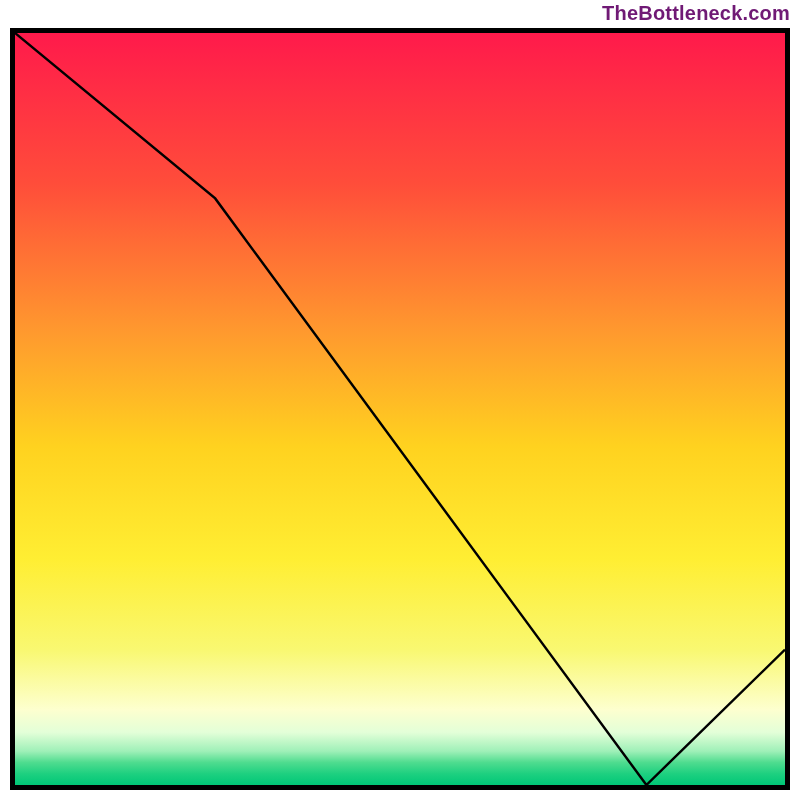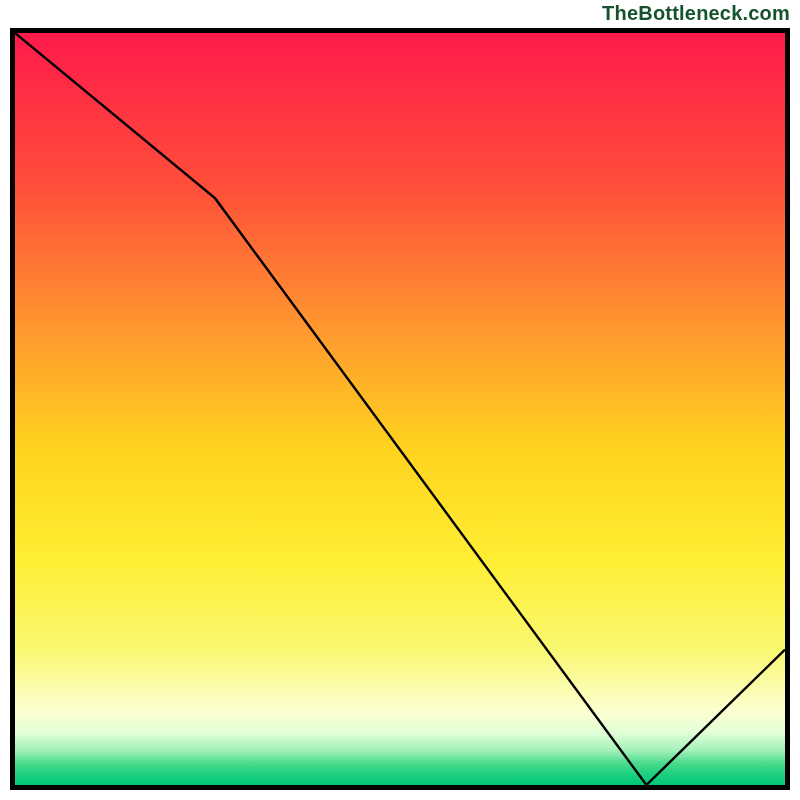--- a/index.html
+++ b/index.html
@@ -15,21 +15,21 @@
     position: relative;
     width: 800px;
     height: 800px;
   }
   .attribution {
     position: absolute;
     top: 2px;
     right: 10px;
     font-size: 20px;
     font-weight: bold;
-    color: #14532d;
+    color: #701a75;
     letter-spacing: 0.2px;
   }
   .frame {
     position: absolute;
     left: 10px;
     top: 28px;
     width: 780px;
     height: 762px;
     border: 5px solid #000;
     box-sizing: border-box;

